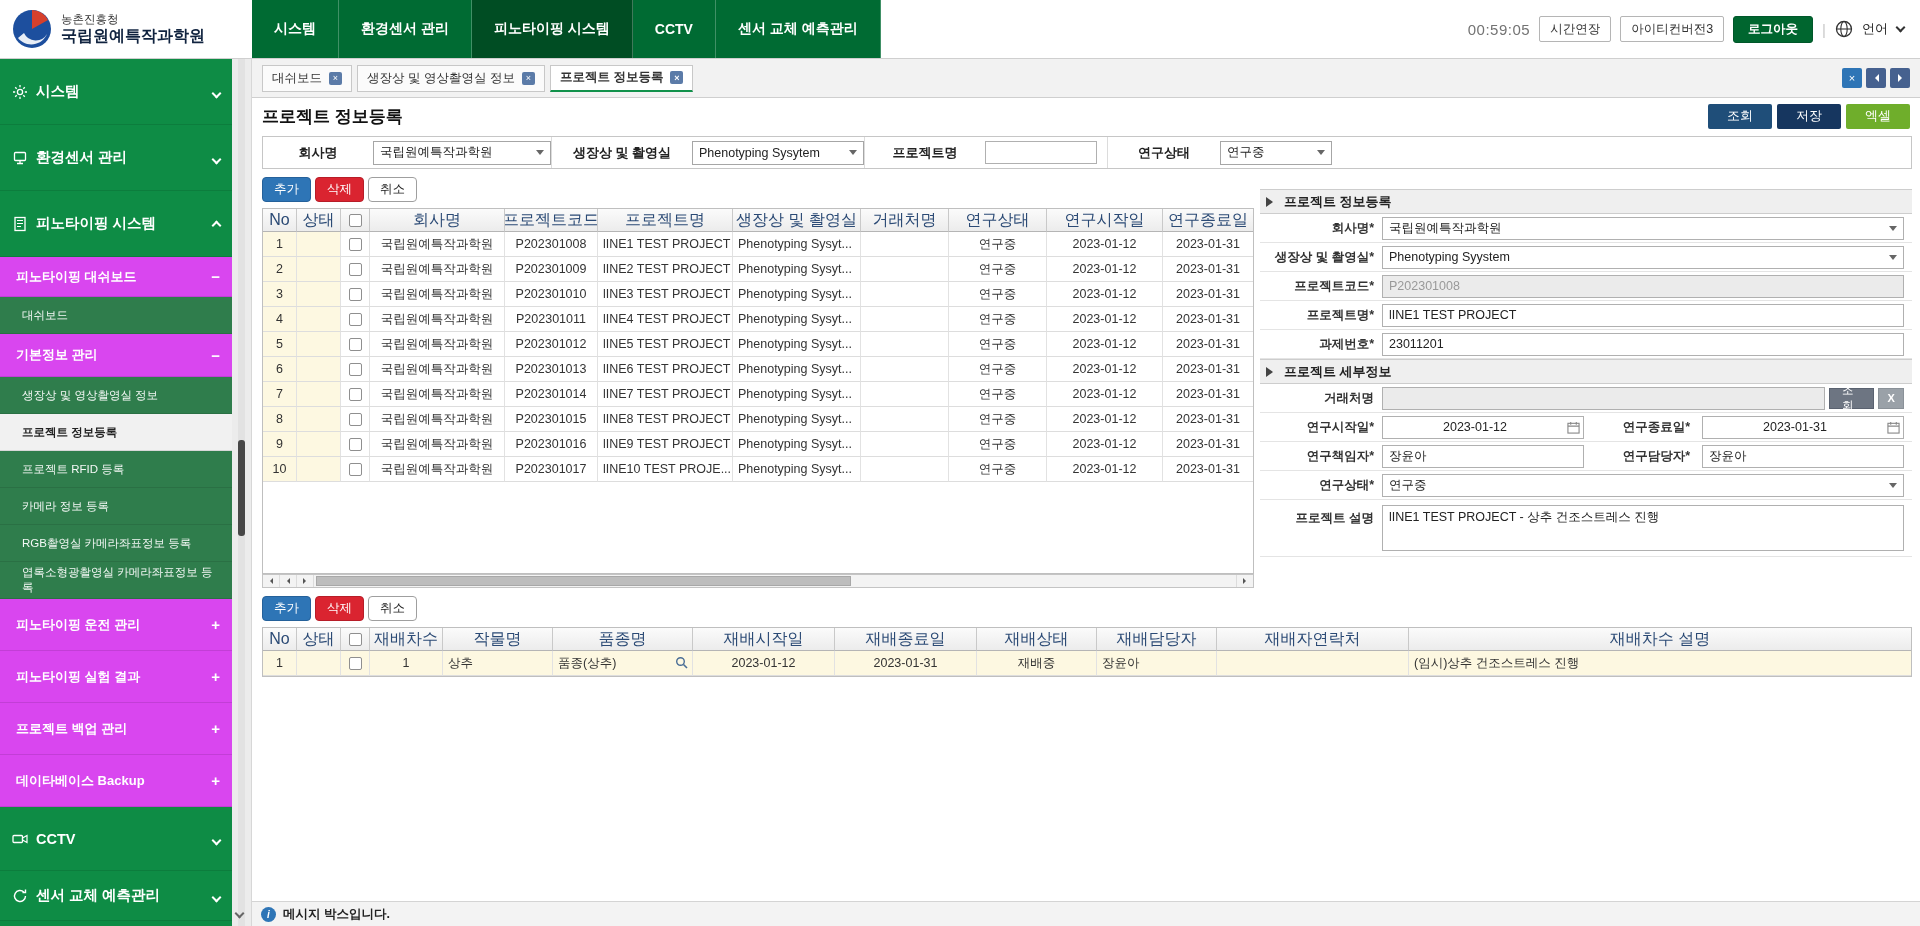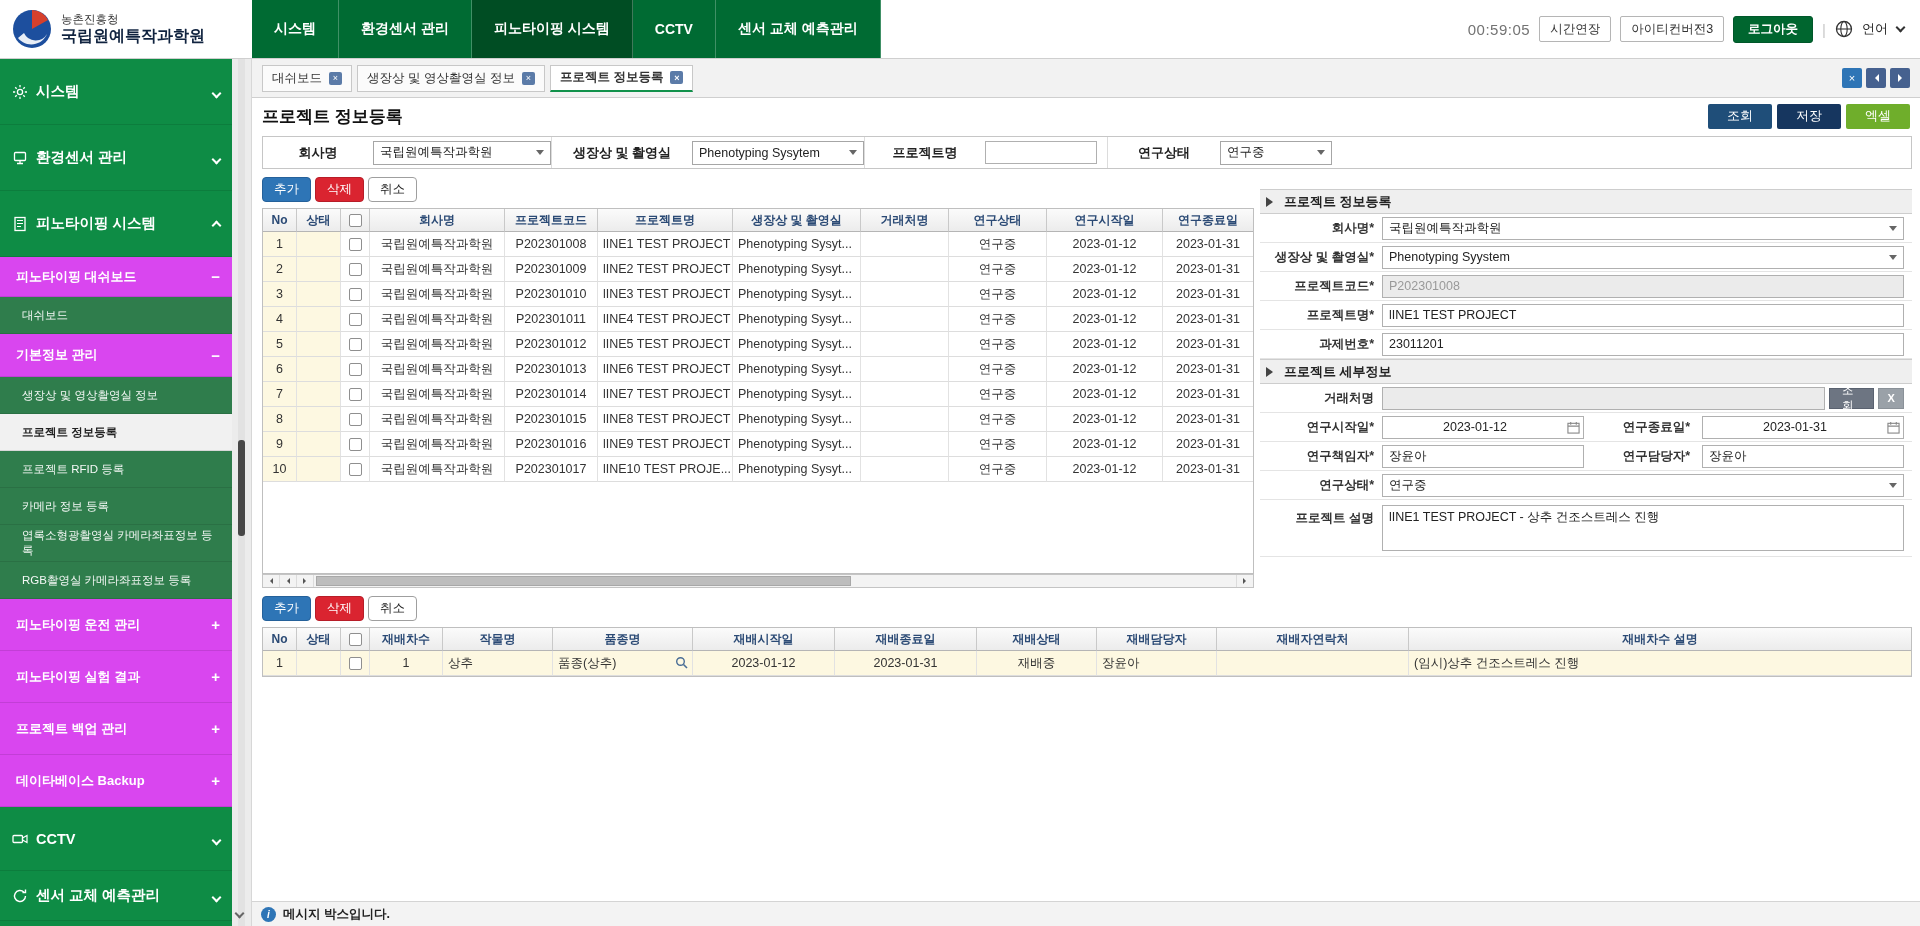--- a/index.html
+++ b/index.html
@@ -89,21 +89,21 @@
 .leftpane{flex:1;min-width:0}
 .acts{display:flex;gap:4px;margin-bottom:6px}
 .abtn{min-width:44px;height:25px;padding:0 11px;display:flex;align-items:center;justify-content:center;font-size:12.5px;border-radius:4px;cursor:pointer}
 .abtn.add{background:#2e75b6;color:#fff;border:1px solid #25619a}
 .abtn.del{background:#da2430;color:#fff;border:1px solid #b71d28}
 .abtn.can{background:#fff;color:#222;border:1px solid #9f9f9f}
 
 
 .grid{border:1px solid #bfbfbf;border-bottom:none;background:#fff}
 .ghead{display:flex}
-.th{display:flex;align-items:center;justify-content:center;font-size:12px;font-weight:bold;color:#2b4a75;background:linear-gradient(#fbfbfb,#ececec);border-right:1px solid #c9c9c9;border-bottom:1px solid #b5b5b5;height:23px;white-space:nowrap;overflow:hidden;flex-shrink:0}
+.th{display:flex;align-items:center;justify-content:center;font-size:16px;font-weight:normal;color:#2b4a75;background:linear-gradient(#fbfbfb,#ececec);border-right:1px solid #c9c9c9;border-bottom:1px solid #b5b5b5;height:23px;white-space:nowrap;overflow:hidden;flex-shrink:0}
 .trow{display:flex;cursor:pointer}
 .tc{display:flex;align-items:center;justify-content:center;font-size:12.5px;color:#333;border-right:1px solid #e2e2e2;border-bottom:1px solid #ddd;height:25px;white-space:nowrap;overflow:hidden;flex-shrink:0}
 .tc.al{justify-content:flex-start;padding-left:5px}
 .cream{background:#fdf8e1}
 .chk{width:13px;height:13px;border:1px solid #8f8f8f;background:#fff;border-radius:2px;display:inline-block;cursor:pointer}
 .gempty{height:92px;background:#fff;border-bottom:1px solid #bfbfbf}
 
 .w0{width:34px}.w1{width:44px}.wc{width:29px}.w2{width:135px}.w3{width:93px}.w4{width:135px}.w5{width:128px}.w6{width:88px}.w7{width:98px}.w8{width:116px}.w9{flex:1;border-right:none}
 
 .b0{width:34px}.b1{width:44px}.bc{width:29px}.b2{width:73px}.b3{width:110px}.b4{width:140px}.b5{width:142px}.b6{width:142px}.b7{width:120px}.b8{width:120px}.b9{width:192px}.b10{flex:1;border-right:none}
@@ -233,24 +233,24 @@
     <div class="s-row s-sub active">
       <span>프로젝트 정보등록</span>
     </div>
     <div class="s-row s-sub">
       <span>프로젝트 RFID 등록</span>
     </div>
     <div class="s-row s-sub">
       <span>카메라 정보 등록</span>
     </div>
     <div class="s-row s-sub">
+      <span>RGB촬영실 카메라좌표정보 등록</span>
+    </div>
+    <div class="s-row s-sub">
       <span>엽록소형광촬영실 카메라좌표정보 등록</span>
-    </div>
-    <div class="s-row s-sub">
-      <span>RGB촬영실 카메라좌표정보 등록</span>
     </div>
     <div class="s-row s-group h52">
       <span>피노타이핑 운전 관리</span>
       <span class="s-right">+</span>
     </div>
     <div class="s-row s-group h52">
       <span>피노타이핑 실험 결과</span>
       <span class="s-right">+</span>
     </div>
     <div class="s-row s-group h52">

